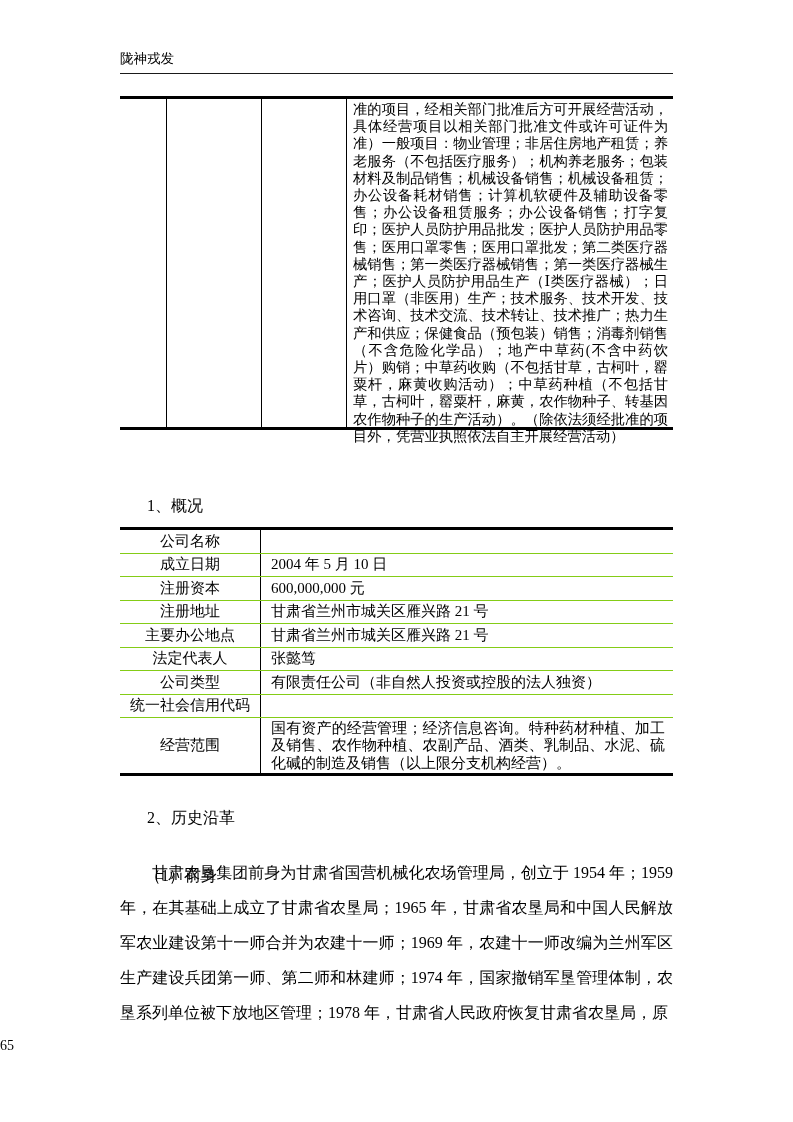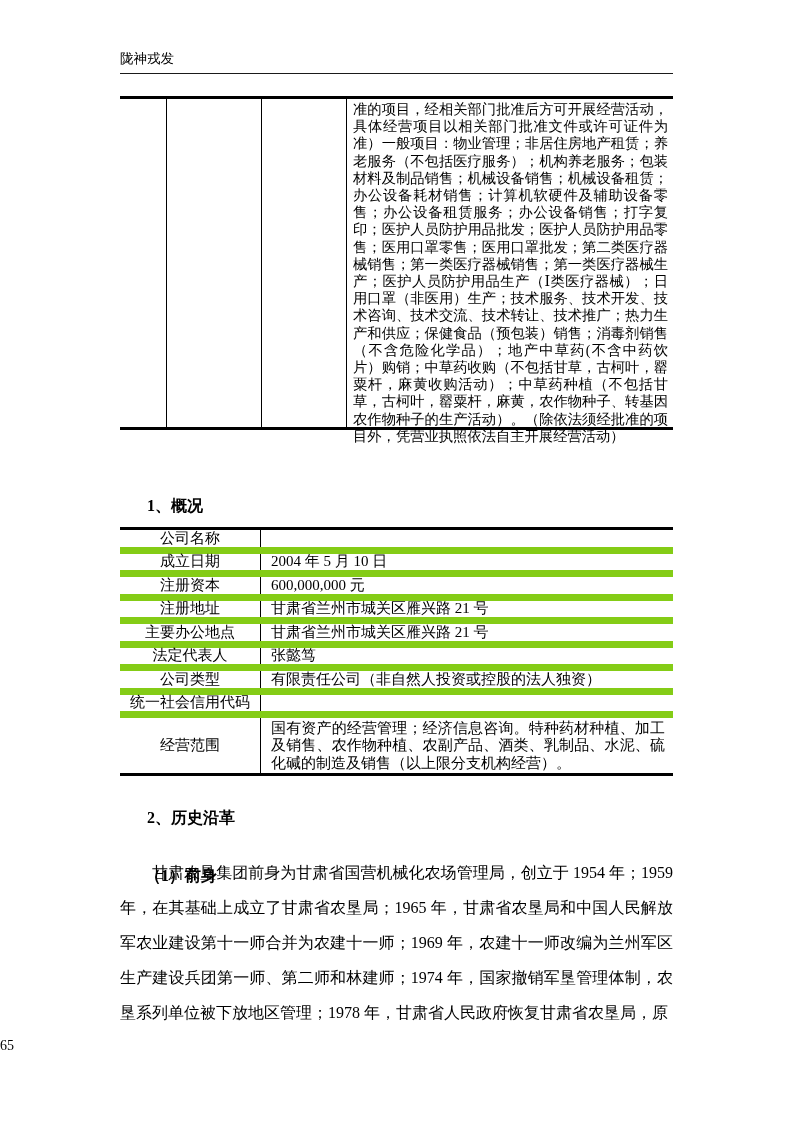--- a/index.html
+++ b/index.html
@@ -27,31 +27,31 @@
   .cont-col4 {
     flex:1; padding:2px 5px 0 6px;
     font-size:14.3px; line-height:17.2px; text-align:justify;
   }
   
   .section-heading {
     position:absolute; top:447px; left:121px;
     font-family:"Liberation Sans","DejaVu Sans",sans-serif;
     font-weight:bold; font-size:17.5px; letter-spacing:0.5px;
   }
-  .subhead { position:absolute; font-size:16px;font-weight:bold; }
+  .subhead { position:absolute; font-size:16px; }
   .subhead.s1 { top:496px; left:147px; }
   .subhead.s2 { top:788px; left:147px;margin-top:20px; }
   .subhead.s21 { top:866px; left:145px; }
   
   .overview-table {
     position:absolute; top:527px; left:120px; width:553px;
     border-top:3px solid #000; border-bottom:3px solid #000;
     box-sizing:border-box; font-size:15px;
   }
-  .orow { display:flex; border-bottom:7px solid #84cc16; height:23.5px; box-sizing:border-box; }
+  .orow { display:flex; border-bottom:1px solid #84cc16; height:23.5px; box-sizing:border-box; }
   .orow.last { border-bottom:none; height:auto; min-height:52px; }
   .olabel {
     width:141px; border-right:1px solid #000; box-sizing:border-box;
     display:flex; align-items:center; justify-content:center;
     text-align:center; flex-shrink:0;
   }
   .ovalue {
     flex:1; display:flex; align-items:center;
     padding-left:10px; padding-right:6px; white-space:nowrap; overflow:hidden;
   }

